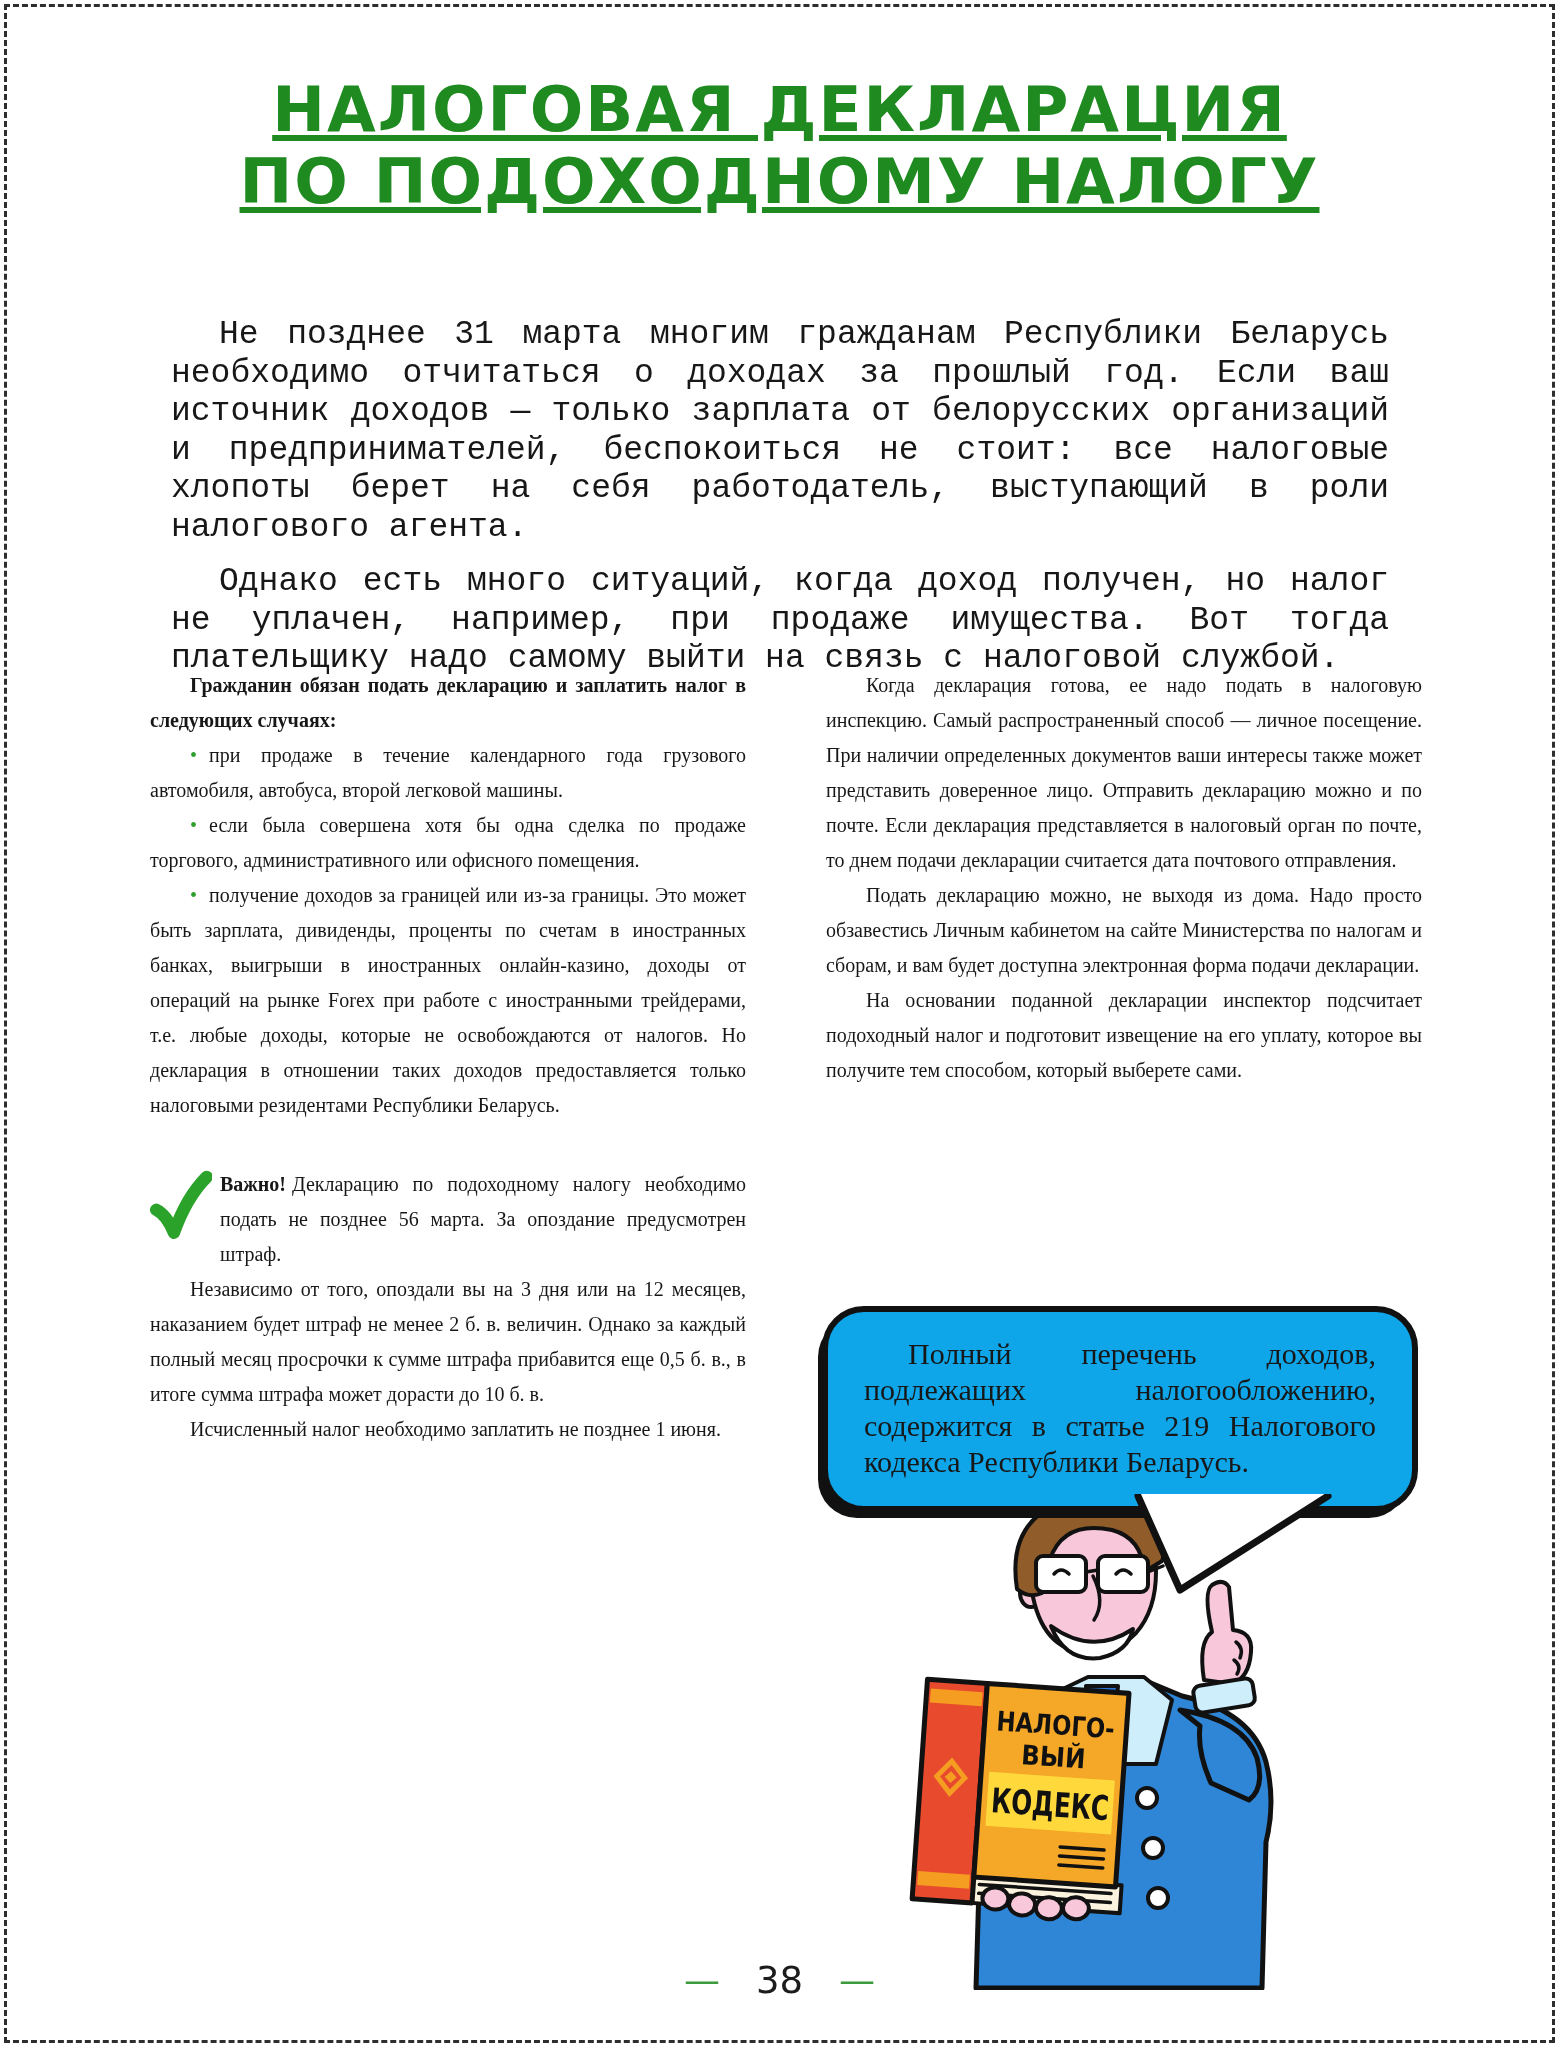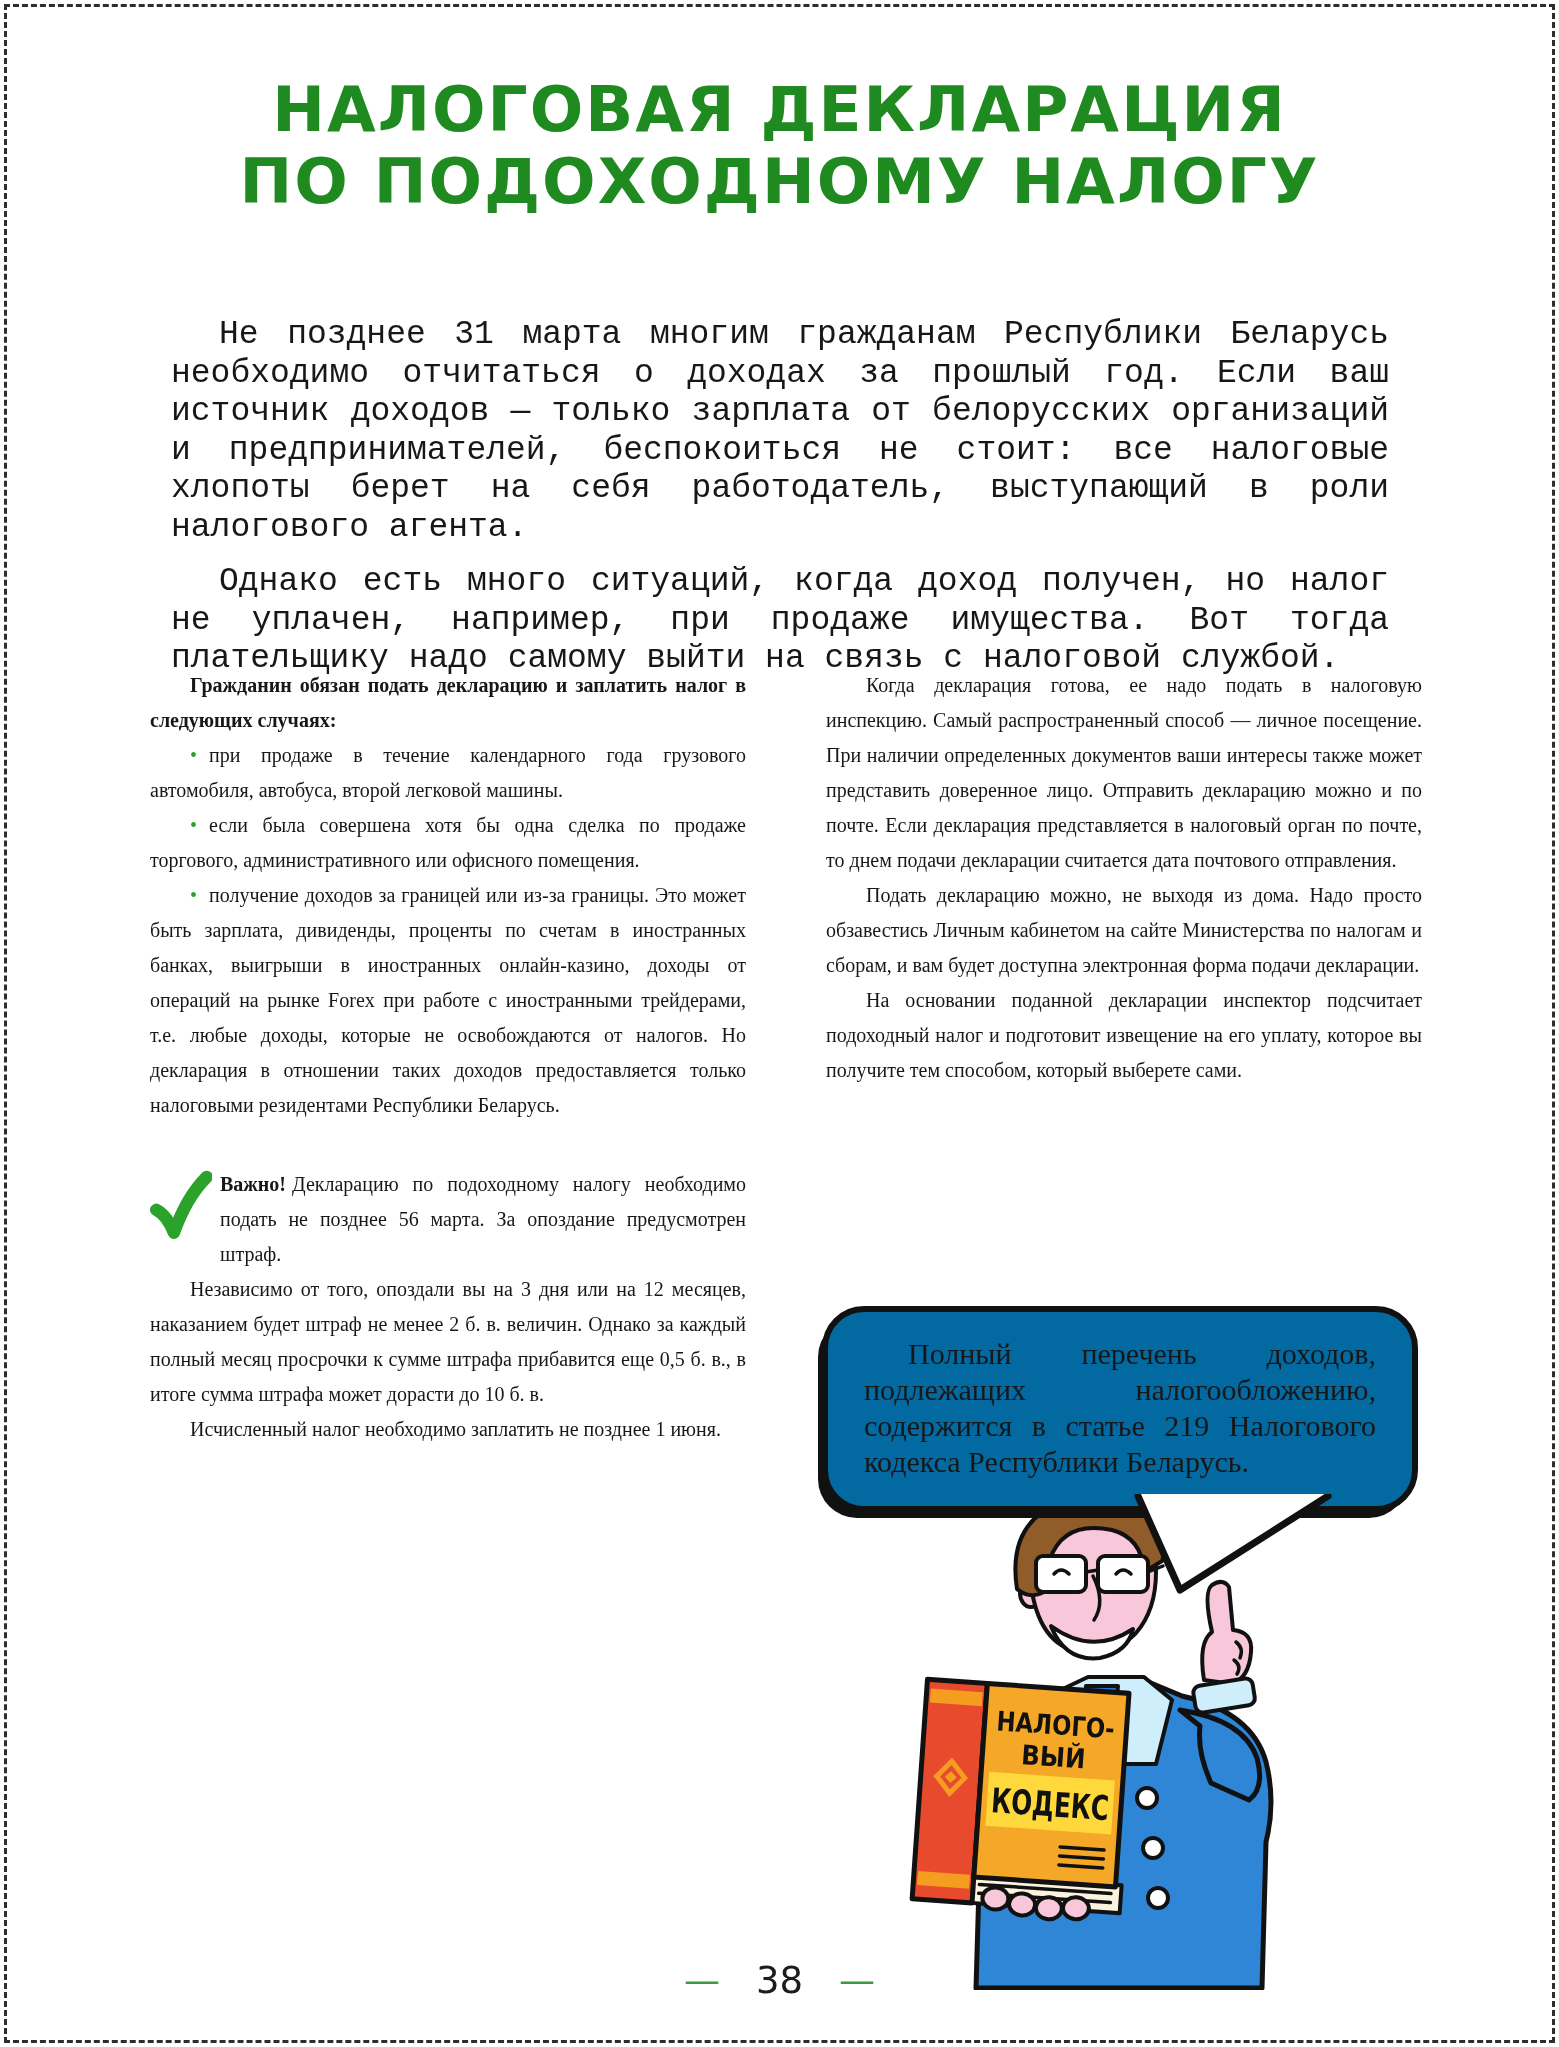--- a/index.html
+++ b/index.html
@@ -20,21 +20,21 @@
   .title{
     position:absolute;top:74px;left:0;width:100%;
     text-align:center;
     font-family:"DejaVu Sans","Liberation Sans",sans-serif;
     font-weight:bold;
     font-size:63px;line-height:72px;
     letter-spacing:2px;
     color:var(--title-green);
     margin:0;
   }
-  .title span{display:block;}
+  .title span{display:block;text-decoration:underline;}
   
   .intro{
     position:absolute;left:155px;top:300px;width:1250px;
     font-size:33px;line-height:38.5px;
     text-align:justify;
   }
   .intro p{margin:16px;text-indent:48px;font-family:Liberation Mono, monospace;}
   
   .columns{
     position:absolute;left:150px;top:668px;width:1272px;
@@ -52,21 +52,21 @@
     float:left;width:62px;height:78px;margin:2px 8px 0 0;
   }
   .check-float svg{width:62px;height:78px;display:block;}
   .check-stroke{stroke:var(--check-green);stroke-width:14;fill:none;
     stroke-linecap:round;stroke-linejoin:round;}
   .imp-first{text-indent:0 !important;}
   .imp-label{margin-right:6px;}
   
   .bubble{
     position:absolute;left:822px;top:1306px;width:596px;box-sizing:border-box;
-    background:#0369a1;
+    background:#0ea5e9;
     border:6px solid #111;border-radius:42px;
     padding:24px 36px 26px 36px;
     font-size:30px;line-height:36px;text-align:justify;
     box-shadow:-7px 9px 0 -3px #111;
     z-index:3;
   }
   .bubble p{margin:0;text-indent:44px;}
   .bubble-tail{position:absolute;left:1080px;top:1494px;z-index:4;}
   
   .cartoon{position:absolute;left:860px;top:1480px;z-index:2;}

